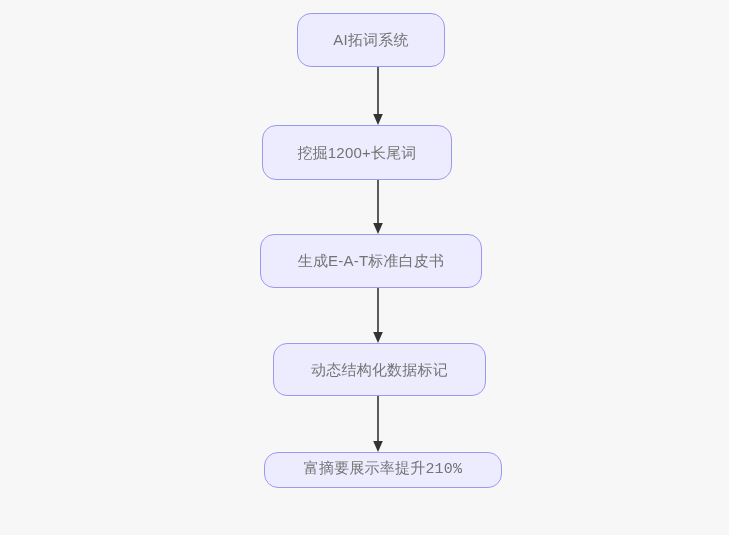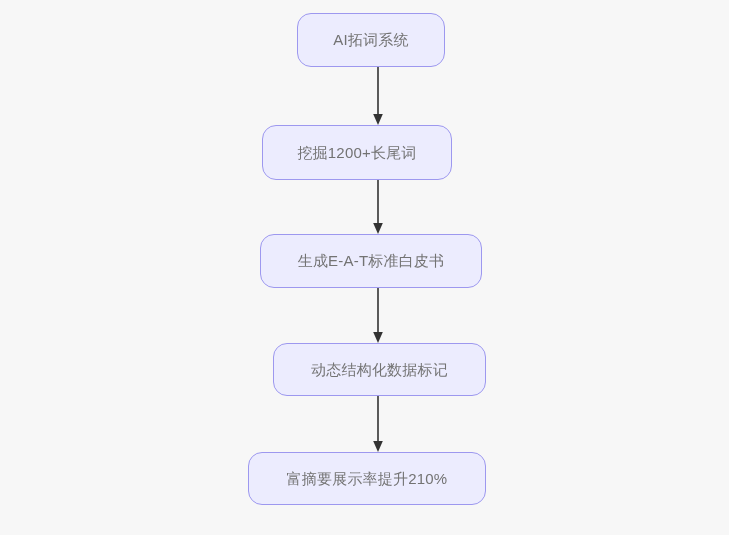--- a/index.html
+++ b/index.html
@@ -68,15 +68,15 @@
     <svg width="14" height="58" viewBox="0 0 14 58">
       <line x1="7" y1="0" x2="7" y2="48" stroke="#333333" stroke-width="1.6"></line>
       <polygon points="7,56 2.2,45 11.8,45" fill="#333333"></polygon>
     </svg>
   </div>
 
   <div class="node" style="left: 297px; top: 13px; width: 148px; height: 54px;">AI拓词系统</div>
   <div class="node" style="left: 262px; top: 125px; width: 190px; height: 55px;">挖掘1200+长尾词</div>
   <div class="node" style="left: 260px; top: 234px; width: 222px; height: 54px;">生成E-A-T标准白皮书</div>
   <div class="node" style="left: 265px; top: 343px; width: 213px; height: 53px; margin-left: 8px;">动态结构化数据标记</div>
-  <div class="node" style="left: 248px; top: 452px; width: 238px; height: 53px;">富摘要展示率提升210%</div>
+  <div class="node" style="left: 264px; top: 452px; width: 238px; height: 36px; font-family: Liberation Mono, monospace;">富摘要展示率提升210%</div>
 
 </div>
 
 </body></html>

